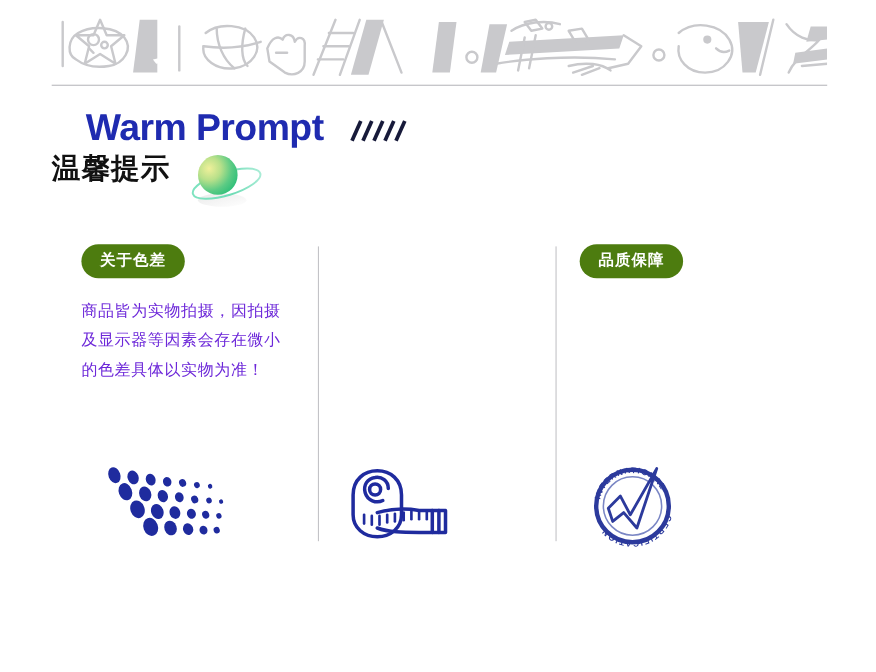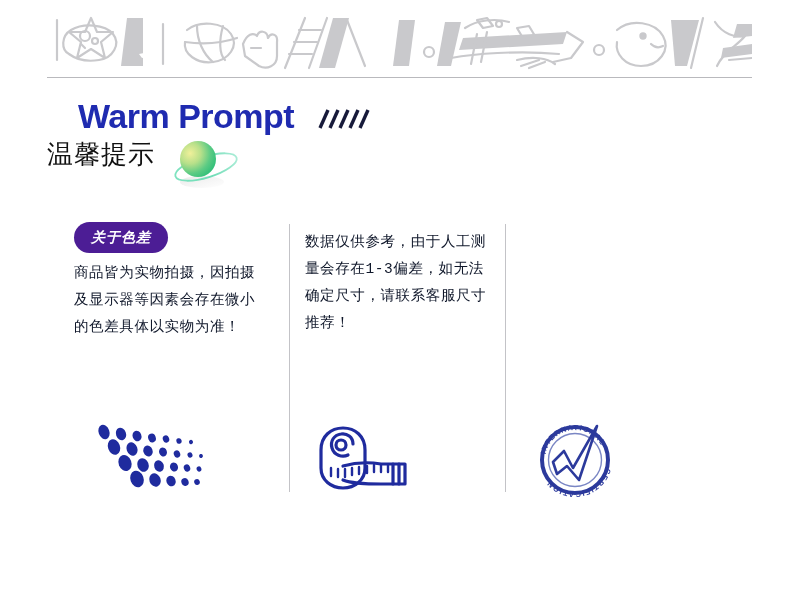--- a/index.html
+++ b/index.html
@@ -61,21 +61,21 @@
     left: 268px;
     top: 8px;
     width: 70px;
     height: 28px;
   }
   .title-cn {
     position: absolute;
     left: 1px;
     top: 42px;
     font-size: 26px;
-    font-weight: 400;
+    font-weight: 700;
     color: #111111;
     letter-spacing: 1px;
     line-height: 32px;
     white-space: nowrap;
     font-family: "DejaVu Sans", "Liberation Sans", sans-serif;
   }
   .title-planet {
     position: absolute;
     left: 172px;
     top: 134px;
@@ -106,41 +106,40 @@
     top: 2px;
     width: 1px;
     height: 268px;
     background: #c3c3c7;
   }
   .divider-1 { left: 242px; }
   .divider-2 { left: 458px; }
 
   .pill {
     display: inline-block;
-    background: #4c1d95;
+    background: #4d7c0f;
     color: #ffffff;
     font-size: 14px;
     font-weight: 700;
     border-radius: 17px;
     padding: 7px 17px 8px 17px;
     letter-spacing: 1px;
     line-height: 16px;
     font-family: "DejaVu Sans", "Liberation Sans", sans-serif;
     white-space: nowrap;
-    font-style: italic;
   }
 
   .card-body {
-    margin-top: 7px;
+    margin-top: 17px;
     font-size: 14.5px;
     line-height: 27px;
-    color: #0f172a;
+    color: #6d28d9;
     letter-spacing: 0.6px;
     width: 186px;
-    font-family: Liberation Mono, monospace;
+    font-family: Liberation Serif, serif;
   }
 
   .card-icon {
     position: absolute;
     left: 0;
     bottom: 0;
     width: 120px;
     height: 80px;
   }
   .icon-color-swatch { left: 18px; bottom: 8px; width: 120px; height: 72px; }
@@ -294,21 +293,20 @@
           <ellipse cx="63" cy="58" rx="5.6" ry="6.8" transform="rotate(-20 63 58)"></ellipse>
           <ellipse cx="79" cy="59" rx="4.6" ry="5.4" transform="rotate(-20 79 59)"></ellipse>
           <ellipse cx="93" cy="60" rx="3.6" ry="4.0" transform="rotate(-20 93 60)"></ellipse>
           <ellipse cx="105" cy="60" rx="2.8" ry="3.0" transform="rotate(-20 105 60)"></ellipse>
         </g>
       </svg>
     </div>
   </div>
 
   <div class="card card-2">
-    <div class="card-body">数据仅供参考，由于人工测量会存在1-3偏差，如无法确定尺寸，请联系客服尺寸推荐！</div>
     <div class="card-icon icon-tape">
       <svg width="104" height="76" viewBox="0 0 104 76" xmlns="http://www.w3.org/2000/svg">
         <g fill="none" stroke="#1f2b9e" stroke-width="3.2" stroke-linecap="round" stroke-linejoin="round">
 
           <path d="M12 28 C12 14 22 6 34 6 C46 6 56 14 56 28 L56 46 C56 58 46 66 34 66 C22 66 12 58 12 46 Z"></path>
 
           <path d="M44 22 C44 15 38 11 32 12 C25 13 21 19 23 26 C25 33 33 36 39 33"></path>
           <circle cx="32" cy="23" r="5"></circle>
 
           <path d="M34 44 C48 40 60 40 72 42 L90 42 L90 62 L72 62 C58 62 44 62 34 58"></path>
@@ -326,20 +324,21 @@
             <path d="M65 43 L65 50"></path>
             <path d="M72 43 L72 50"></path>
             <path d="M79 43 L79 50"></path>
           </g>
         </g>
       </svg>
     </div>
   </div>
 
   <div class="card card-3">
+    <div class="pill">品质保障</div>
     <div class="card-icon icon-cert">
       <svg width="92" height="80" viewBox="0 0 92 80" xmlns="http://www.w3.org/2000/svg">
         <defs>
           <path id="arcTop" d="M12 42 A30 30 0 0 1 72 42"></path>
           <path id="arcBottom" d="M74 42 A32 32 0 0 1 10 42"></path>
         </defs>
 
         <circle cx="42" cy="42" r="33" fill="none" stroke="#2c3a9c" stroke-width="4"></circle>
         <circle cx="42" cy="42" r="26.5" fill="none" stroke="#7a86c4" stroke-width="1.4"></circle>
 

